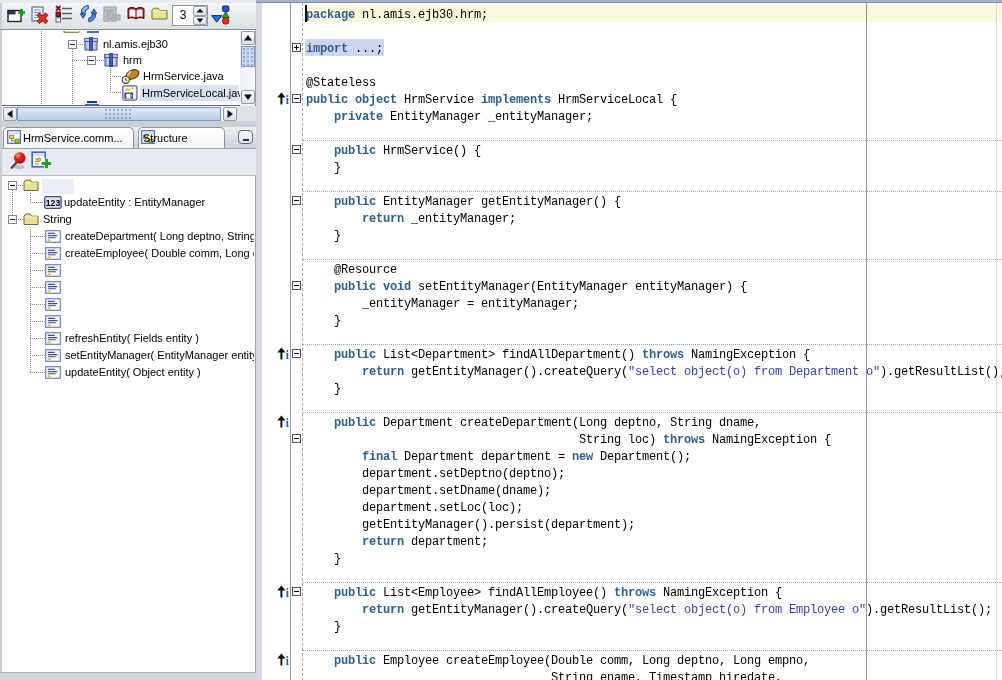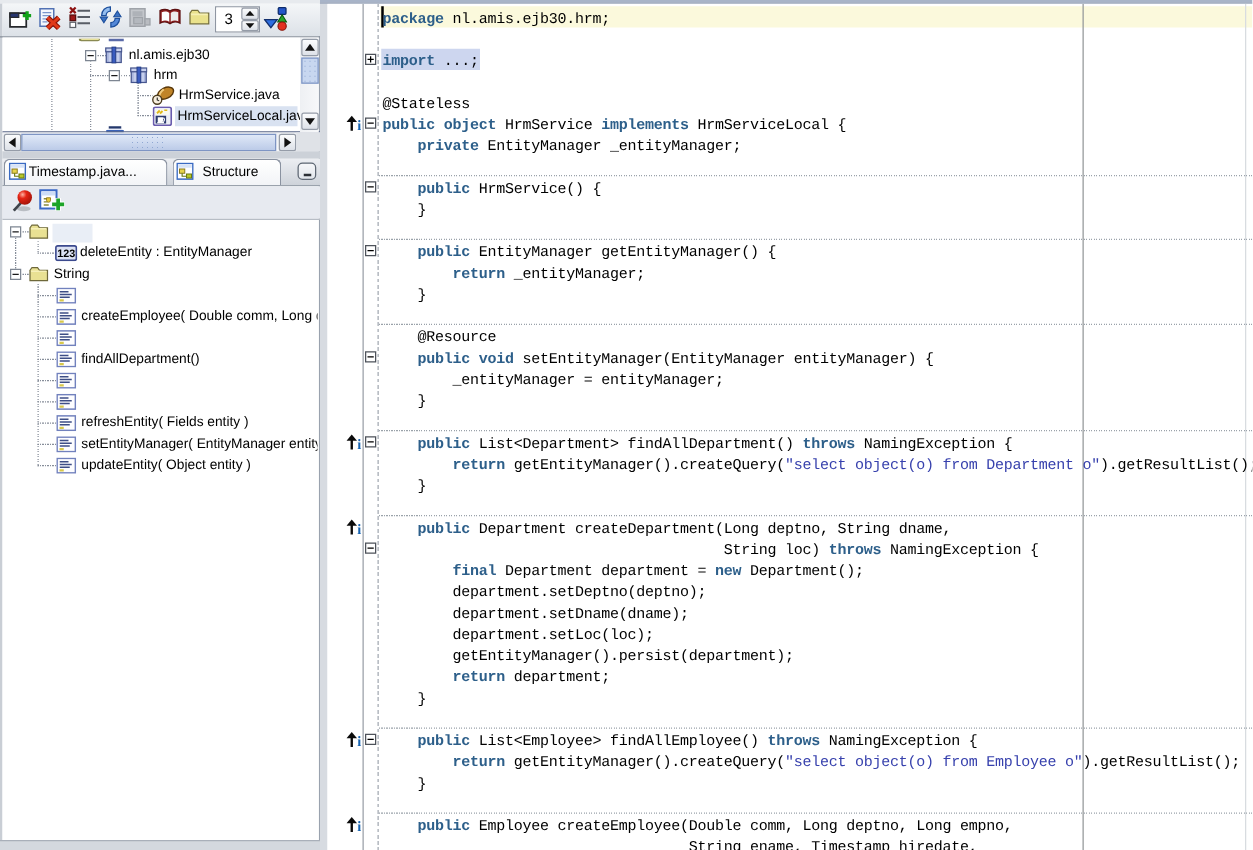--- a/index.html
+++ b/index.html
@@ -207,32 +207,32 @@
     <div class="tab" style="left:3px;top:127px;width:131px;height:21px"></div>
     <div class="a" style="left:7px;top:130px">
       <svg width="14" height="14" viewBox="0 0 14 14">
         <rect x="0.7" y="0.7" width="12.6" height="12.6" fill="#fff" stroke="#3a6ac2" stroke-width="1.2"></rect>
         <rect x="1.6" y="1.6" width="10.8" height="2.6" fill="#d7e3f7"></rect>
         <rect x="2.6" y="5.2" width="4.2" height="3.4" fill="#e8d44a" stroke="#8a7a20" stroke-width="0.8"></rect>
         <path d="M4.7 8.6 L4.7 11 L8.2 11" stroke="#6a7a10" fill="none" stroke-width="0.9"></path>
         <rect x="8.2" y="9.2" width="4" height="3.2" fill="#b8c828" stroke="#6a7a10" stroke-width="0.8"></rect>
       </svg>
     </div>
-    <div class="t" style="left:23px;top:130px;width:108px">Timestamp.java...</div>
+    <div class="t" style="left:23px;top:130px;width:108px">HrmService.comm...</div>
     <div class="tab" style="left:137.5px;top:127px;width:87.5px;height:21px"></div>
     <div class="a" style="left:141px;top:130px">
       <svg width="14" height="14" viewBox="0 0 14 14">
         <rect x="0.7" y="0.7" width="12.6" height="12.6" fill="#fff" stroke="#3a6ac2" stroke-width="1.2"></rect>
         <rect x="1.6" y="1.6" width="10.8" height="2.6" fill="#d7e3f7"></rect>
         <rect x="2.6" y="5.2" width="4.2" height="3.4" fill="#e8d44a" stroke="#8a7a20" stroke-width="0.8"></rect>
         <path d="M4.7 8.6 L4.7 11 L8.2 11" stroke="#6a7a10" fill="none" stroke-width="0.9"></path>
         <rect x="8.2" y="9.2" width="4" height="3.2" fill="#b8c828" stroke="#6a7a10" stroke-width="0.8"></rect>
       </svg>
     </div>
-    <div class="t" style="left:162px;top:130px;width:66px">Structure</div>
+    <div class="t" style="left:143px;top:130px;width:66px">Structure</div>
     <div class="a" style="left:238px;top:129.5px;width:15px;height:14.5px;border:1.5px solid #5f6874;border-radius:4px;background:linear-gradient(180deg,#f6f7f9,#e2e6ec)">
       <div style="position:absolute;left:3.5px;top:8.5px;width:6px;height:2px;background:#2c3036"></div>
     </div>
     <div class="a" style="left:2px;top:148px;width:254px;height:1px;background:#9aa2ac"></div>
     <div class="a" style="left:2px;top:149px;width:254px;height:26px;background:#e7eaf0"></div>
     <div class="a" style="left:2px;top:175px;width:254px;height:1px;background:#b7bdc5"></div>
     <div class="a" style="left:7px;top:150px">
       <svg width="22" height="22" viewBox="0 0 22 22">
         <ellipse cx="12" cy="17" rx="5.5" ry="2" fill="#b9bdc3"></ellipse>
         <path d="M4 18.5 L10.5 11.5" stroke="#3f444b" stroke-width="2.2"></path>
@@ -278,40 +278,41 @@
           <path d="M1.8 5 L14.2 5" stroke="#f6f0b8" stroke-width="1.2"></path>
         </svg>
       </div>
       <div class="doth" style="left:28px;top:26px;width:14px"></div>
       <div class="a" style="left:42px;top:19.5px">
         <svg width="18" height="13" viewBox="0 0 18 13">
           <rect x="0.7" y="0.7" width="16.4" height="11.6" rx="1.5" fill="#dce2f4" stroke="#3c4a8e" stroke-width="1.3"></rect>
           <text x="9" y="9.8" font-size="8.6" font-weight="bold" text-anchor="middle" font-family="Liberation Sans" fill="#000">123</text>
         </svg>
       </div>
-      <div class="t" style="left:62px;top:18.0px;width:190px">deleteEntity : EntityManager</div>
+      <div class="t" style="left:62px;top:18.0px;width:190px">updateEntity : EntityManager</div>
       <div class="exp" style="left:6px;top:38.5px">
         <i></i>
       </div>
       <div class="doth" style="left:16px;top:43px;width:5px"></div>
       <div class="a" style="left:21px;top:36.0px">
         <svg width="16" height="14" viewBox="0 0 16 14">
           <path d="M1 4.2 L2.6 2 L7 2 L8.6 4.2 L15 4.2 L15 12.5 L1 12.5 Z" fill="#e9e193" stroke="#6e683a"></path>
           <path d="M1.8 5 L14.2 5" stroke="#f6f0b8" stroke-width="1.2"></path>
         </svg>
       </div>
       <div class="t" style="left:41px;top:35.0px;width:200px">String</div>
       <div class="doth" style="left:28px;top:60px;width:15px"></div>
       <div class="a" style="left:43px;top:53.5px">
         <svg width="16" height="13" viewBox="0 0 16 13">
           <rect x="0.7" y="0.7" width="14.6" height="11.6" fill="#fdfdff" stroke="#7181bd" stroke-width="1.2"></rect>
           <path d="M2.8 3.4 h7 M2.8 5.6 h9.6 M2.8 7.8 h8" stroke="#3e4e86" stroke-width="1.1"></path>
           <rect x="2.6" y="9.4" width="3.4" height="1.8" fill="#d8c84a"></rect>
         </svg>
       </div>
+      <div class="t" style="left:63px;top:52.0px;width:190px">createDepartment( Long deptno, String</div>
       <div class="doth" style="left:28px;top:77px;width:15px"></div>
       <div class="a" style="left:43px;top:70.5px">
         <svg width="16" height="13" viewBox="0 0 16 13">
           <rect x="0.7" y="0.7" width="14.6" height="11.6" fill="#fdfdff" stroke="#7181bd" stroke-width="1.2"></rect>
           <path d="M2.8 3.4 h7 M2.8 5.6 h9.6 M2.8 7.8 h8" stroke="#3e4e86" stroke-width="1.1"></path>
           <rect x="2.6" y="9.4" width="3.4" height="1.8" fill="#d8c84a"></rect>
         </svg>
       </div>
       <div class="t" style="left:63px;top:69.0px;width:190px">createEmployee( Double comm, Long de</div>
       <div class="doth" style="left:28px;top:94px;width:15px"></div>
@@ -323,21 +324,20 @@
         </svg>
       </div>
       <div class="doth" style="left:28px;top:111px;width:15px"></div>
       <div class="a" style="left:43px;top:104.5px">
         <svg width="16" height="13" viewBox="0 0 16 13">
           <rect x="0.7" y="0.7" width="14.6" height="11.6" fill="#fdfdff" stroke="#7181bd" stroke-width="1.2"></rect>
           <path d="M2.8 3.4 h7 M2.8 5.6 h9.6 M2.8 7.8 h8" stroke="#3e4e86" stroke-width="1.1"></path>
           <rect x="2.6" y="9.4" width="3.4" height="1.8" fill="#d8c84a"></rect>
         </svg>
       </div>
-      <div class="t" style="left:63px;top:103.0px;width:190px">findAllDepartment()</div>
       <div class="doth" style="left:28px;top:128px;width:15px"></div>
       <div class="a" style="left:43px;top:121.5px">
         <svg width="16" height="13" viewBox="0 0 16 13">
           <rect x="0.7" y="0.7" width="14.6" height="11.6" fill="#fdfdff" stroke="#7181bd" stroke-width="1.2"></rect>
           <path d="M2.8 3.4 h7 M2.8 5.6 h9.6 M2.8 7.8 h8" stroke="#3e4e86" stroke-width="1.1"></path>
           <rect x="2.6" y="9.4" width="3.4" height="1.8" fill="#d8c84a"></rect>
         </svg>
       </div>
       <div class="doth" style="left:28px;top:145px;width:15px"></div>
       <div class="a" style="left:43px;top:138.5px">

